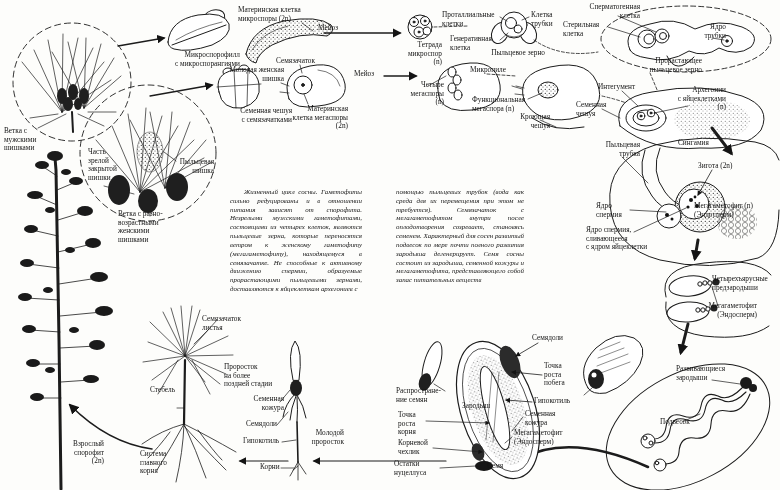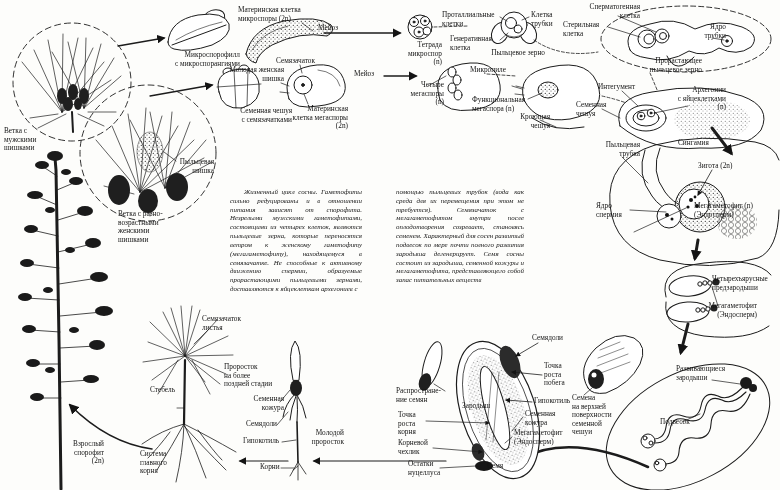--- a/index.html
+++ b/index.html
@@ -316,20 +316,24 @@
     <path d="M152,449 Q108,443 70,405" stroke-width="1.6" marker-end="url(#ah)"></path>
     <line x1="118" y1="46" x2="164" y2="38" stroke-width="1.3" marker-end="url(#ah)"></line>
     <line x1="150" y1="96" x2="212" y2="85" stroke-width="1.3" marker-end="url(#ah)"></line>
     <line x1="176" y1="161" x2="164" y2="152" stroke-width=".7"></line>
   </g>
 </svg>
 
   <div class="lbl" style="left:4px;top:127px;width:52px">Ветка с
 мужскими
 шишками</div>
+  <div class="lbl" style="left:88px;top:148px;width:46px">Часть
+зрелой
+закрытой
+шишки</div>
   <div class="lbl c" style="left:168px;top:158px;width:46px">Пыльцевая
 шишка</div>
   <div class="lbl" style="left:118px;top:210px;width:62px">Ветка с разно-
 возрастными
 женскими
 шишками</div>
   <div class="lbl c" style="left:160px;top:51px;width:80px">Микроспорофилл
 с микроспорангиями</div>
   <div class="lbl c" style="left:212px;top:66px;width:72px">Молодая женская
 шишка</div>
@@ -376,20 +380,23 @@
 с яйцеклетками
 (n)</div>
   <div class="lbl" style="left:678px;top:139px;width:40px">Сингамия</div>
   <div class="lbl c" style="left:598px;top:141px;width:42px">Пыльцевая
 трубка</div>
   <div class="lbl" style="left:698px;top:162px;width:48px">Зигота (2n)</div>
   <div class="lbl" style="left:596px;top:202px;width:34px">Ядро
 спермия</div>
   <div class="lbl" style="left:694px;top:202px;width:70px">Мегагаметофит (n)
 (Эндосперм)</div>
+  <div class="lbl" style="left:586px;top:226px;width:64px">Ядро спермия,
+сливающееся
+с ядром яйцеклетки</div>
   <div class="lbl" style="left:712px;top:275px;width:66px">Четырехъярусные
 предзародыши</div>
   <div class="lbl c" style="left:697px;top:302px;width:60px">Мегагаметофит
 (Эндосперм)</div>
   <div class="lbl" style="left:676px;top:365px;width:62px">Развивающиеся
 зародыши</div>
   <div class="lbl" style="left:660px;top:418px;width:40px">Подвесок</div>
   <div class="lbl" style="left:532px;top:334px;width:40px">Семядоли</div>
   <div class="lbl" style="left:544px;top:362px;width:30px">Точка
 роста
@@ -401,27 +408,22 @@
 (Эндосперм)</div>
   <div class="lbl" style="left:487px;top:462px;width:26px">Семя</div>
   <div class="lbl" style="left:462px;top:402px;width:36px">Зародыш</div>
   <div class="lbl" style="left:396px;top:387px;width:54px">Распростране-
 ние семян</div>
   <div class="lbl" style="left:398px;top:411px;width:28px">Точка
 роста
 корня</div>
   <div class="lbl" style="left:398px;top:439px;width:38px">Корневой
 чехлик</div>
-  <div class="lbl" style="left:408px;top:460px;width:40px">Остатки
+  <div class="lbl" style="left:394px;top:460px;width:40px">Остатки
 нуцеллуса</div>
-  <div class="lbl" style="left:572px;top:394px;width:50px">Семена
-на верхней
-поверхности
-семенной
-чешуи</div>
   <div class="lbl c" style="left:246px;top:395px;width:38px">Семенная
 кожура</div>
   <div class="lbl" style="left:246px;top:420px;width:36px">Семядоли</div>
   <div class="lbl" style="left:243px;top:437px;width:42px">Гипокотиль</div>
   <div class="lbl" style="left:260px;top:463px;width:26px">Корни</div>
   <div class="lbl c" style="left:300px;top:429px;width:44px">Молодой
 проросток</div>
   <div class="lbl" style="left:202px;top:315px;width:54px">Семязачаток
 листья</div>
   <div class="lbl" style="left:224px;top:363px;width:60px">Проросток

